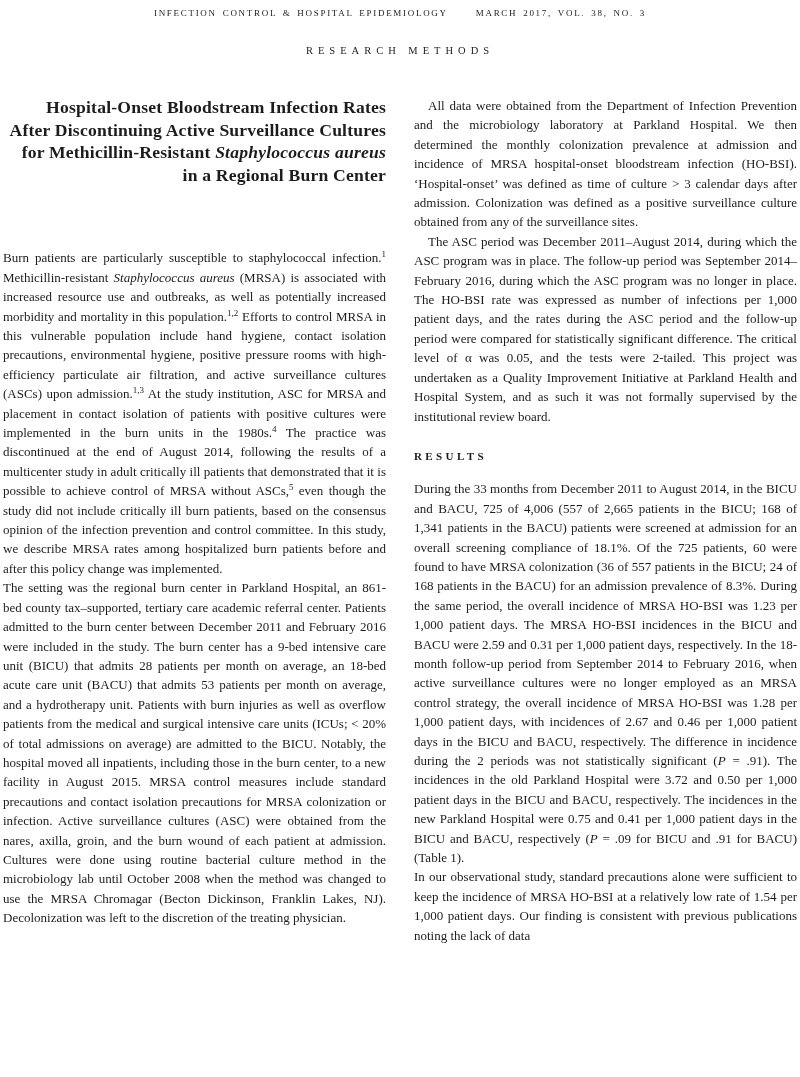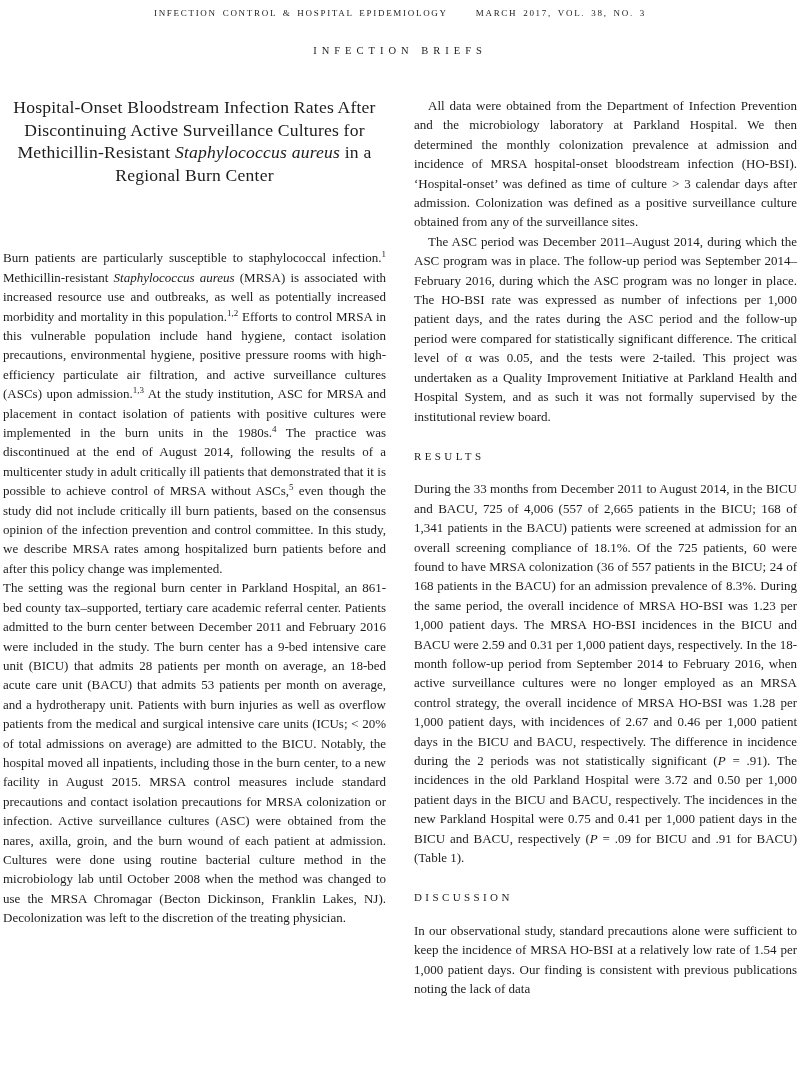--- a/index.html
+++ b/index.html
@@ -43,48 +43,48 @@
     flex: 1;
     min-width: 0;
     font-size: 13px;
     line-height: 19.4px;
     text-align: justify;
     hyphens: auto;
   }
   .article-title {
     font-size: 17.6px;
     line-height: 22.6px;
-    font-weight: normal;
-    text-align: center;
+    font-weight: bold;
+    text-align: right;
     letter-spacing: 0.2px;
     margin-bottom: 62px;
   }
   .para { text-align: justify; }
   .para.indent { text-indent: 14px; }
   .subhead {
     font-size: 11px;
     letter-spacing: 3.4px;
-    font-weight: normal;
+    font-weight: bold;
     text-align: left;
     margin: 21px 0 13px 0;
   }
   sup { font-size: 9px; vertical-align: super; line-height: 0; }
   em { font-style: italic; }
 </style>
 </head>
 <body>
 
 <div class="page">
 
   <div class="masthead">
     <span>INFECTION CONTROL &amp; HOSPITAL EPIDEMIOLOGY</span>
     <span>MARCH 2017, VOL. 38, NO. 3</span>
   </div>
 
-  <div class="section-head">INFECTION BRIEFS</div>
+  <div class="section-head">RESEARCH METHODS</div>
 
   <div class="columns">
 
     <div class="col">
       <h1 class="article-title"><span>Hospital-Onset Bloodstream Infection Rates After Discontinuing Active Surveillance Cultures for Methicillin-Resistant </span><em>Staphylococcus aureus</em><span> in a Regional Burn Center</span></h1>
 
       <p class="para"><span>Burn patients are particularly susceptible to staphylococcal infection.</span><sup>1</sup><span> Methicillin-resistant </span><em>Staphylococcus aureus</em><span> (MRSA) is associated with increased resource use and outbreaks, as well as potentially increased morbidity and mortality in this population.</span><sup>1,2</sup><span> Efforts to control MRSA in this vulnerable population include hand hygiene, contact isolation precautions, environmental hygiene, positive pressure rooms with high-efficiency particulate air filtration, and active surveillance cultures (ASCs) upon admission.</span><sup>1,3</sup><span> At the study institution, ASC for MRSA and placement in contact isolation of patients with positive cultures were implemented in the burn units in the 1980s.</span><sup>4</sup><span> The practice was discontinued at the end of August 2014, following the results of a multicenter study in adult critically ill patients that demonstrated that it is possible to achieve control of MRSA without ASCs,</span><sup>5</sup><span> even though the study did not include critically ill burn patients, based on the consensus opinion of the infection prevention and control committee. In this study, we describe MRSA rates among hospitalized burn patients before and after this policy change was implemented.</span></p>
 
 
       <p class="para"><span>The setting was the regional burn center in Parkland Hospital, an 861-bed county tax–supported, tertiary care academic referral center. Patients admitted to the burn center between December 2011 and February 2016 were included in the study. The burn center has a 9-bed intensive care unit (BICU) that admits 28 patients per month on average, an 18-bed acute care unit (BACU) that admits 53 patients per month on average, and a hydrotherapy unit. Patients with burn injuries as well as overflow patients from the medical and surgical intensive care units (ICUs; &lt; 20% of total admissions on average) are admitted to the BICU. Notably, the hospital moved all inpatients, including those in the burn center, to a new facility in August 2015. MRSA control measures include standard precautions and contact isolation precautions for MRSA colonization or infection. Active surveillance cultures (ASC) were obtained from the nares, axilla, groin, and the burn wound of each patient at admission. Cultures were done using routine bacterial culture method in the microbiology lab until October 2008 when the method was changed to use the MRSA Chromagar (Becton Dickinson, Franklin Lakes, NJ). Decolonization was left to the discretion of the treating physician.</span></p>
@@ -92,19 +92,18 @@
 
     <div class="col">
       <p class="para indent"><span>All data were obtained from the Department of Infection Prevention and the microbiology laboratory at Parkland Hospital. We then determined the monthly colonization prevalence at admission and incidence of MRSA hospital-onset bloodstream infection (HO-BSI). ‘Hospital-onset’ was defined as time of culture &gt; 3 calendar days after admission. Colonization was defined as a positive surveillance culture obtained from any of the surveillance sites.</span></p>
 
       <p class="para indent"><span>The ASC period was December 2011–August 2014, during which the ASC program was in place. The follow-up period was September 2014–February 2016, during which the ASC program was no longer in place. The HO-BSI rate was expressed as number of infections per 1,000 patient days, and the rates during the ASC period and the follow-up period were compared for statistically significant difference. The critical level of α was 0.05, and the tests were 2-tailed. This project was undertaken as a Quality Improvement Initiative at Parkland Health and Hospital System, and as such it was not formally supervised by the institutional review board.</span></p>
 
       <h2 class="subhead">RESULTS</h2>
 
       <p class="para"><span>During the 33 months from December 2011 to August 2014, in the BICU and BACU, 725 of 4,006 (557 of 2,665 patients in the BICU; 168 of 1,341 patients in the BACU) patients were screened at admission for an overall screening compliance of 18.1%. Of the 725 patients, 60 were found to have MRSA colonization (36 of 557 patients in the BICU; 24 of 168 patients in the BACU) for an admission prevalence of 8.3%. During the same period, the overall incidence of MRSA HO-BSI was 1.23 per 1,000 patient days. The MRSA HO-BSI incidences in the BICU and BACU were 2.59 and 0.31 per 1,000 patient days, respectively. In the 18-month follow-up period from September 2014 to February 2016, when active surveillance cultures were no longer employed as an MRSA control strategy, the overall incidence of MRSA HO-BSI was 1.28 per 1,000 patient days, with incidences of 2.67 and 0.46 per 1,000 patient days in the BICU and BACU, respectively. The difference in incidence during the 2 periods was not statistically significant (</span><em>P</em><span> = .91). The incidences in the old Parkland Hospital were 3.72 and 0.50 per 1,000 patient days in the BICU and BACU, respectively. The incidences in the new Parkland Hospital were 0.75 and 0.41 per 1,000 patient days in the BICU and BACU, respectively (</span><em>P</em><span> = .09 for BICU and .91 for BACU) (Table 1).</span></p>
 
-      <h2 class="subhead">DISCUSSION</h2>
 
       <p class="para"><span>In our observational study, standard precautions alone were sufficient to keep the incidence of MRSA HO-BSI at a relatively low rate of 1.54 per 1,000 patient days. Our finding is consistent with previous publications noting the lack of data</span></p>
     </div>
 
   </div>
 </div>
 
 </body></html>

